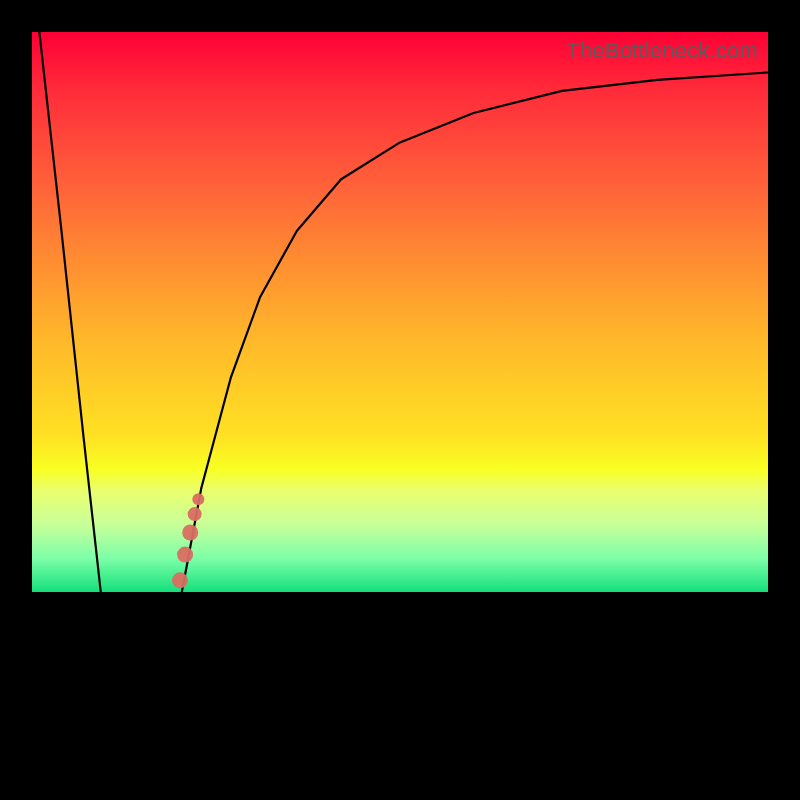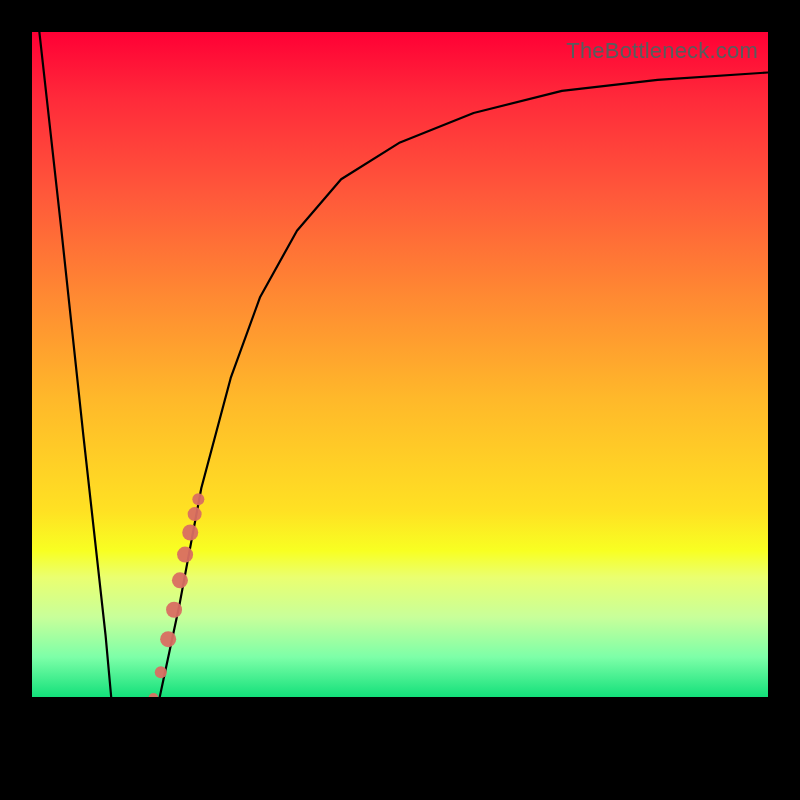--- a/index.html
+++ b/index.html
@@ -15,21 +15,21 @@
     position: relative;
     width: 800px;
     height: 800px;
     background: #000;
   }
   .plot {
     position: absolute;
     left: 32px;
     top: 32px;
     width: 736px;
-    height: 665px;
+    height: 560px;
     
     background: linear-gradient(
       to bottom,
       #ff0035 0%,
       #ff2a3a 10%,
       #ff5a3a 25%,
       #ff8a32 40%,
       #ffb82a 55%,
       #ffe123 72%,
       #f8ff22 78%,

